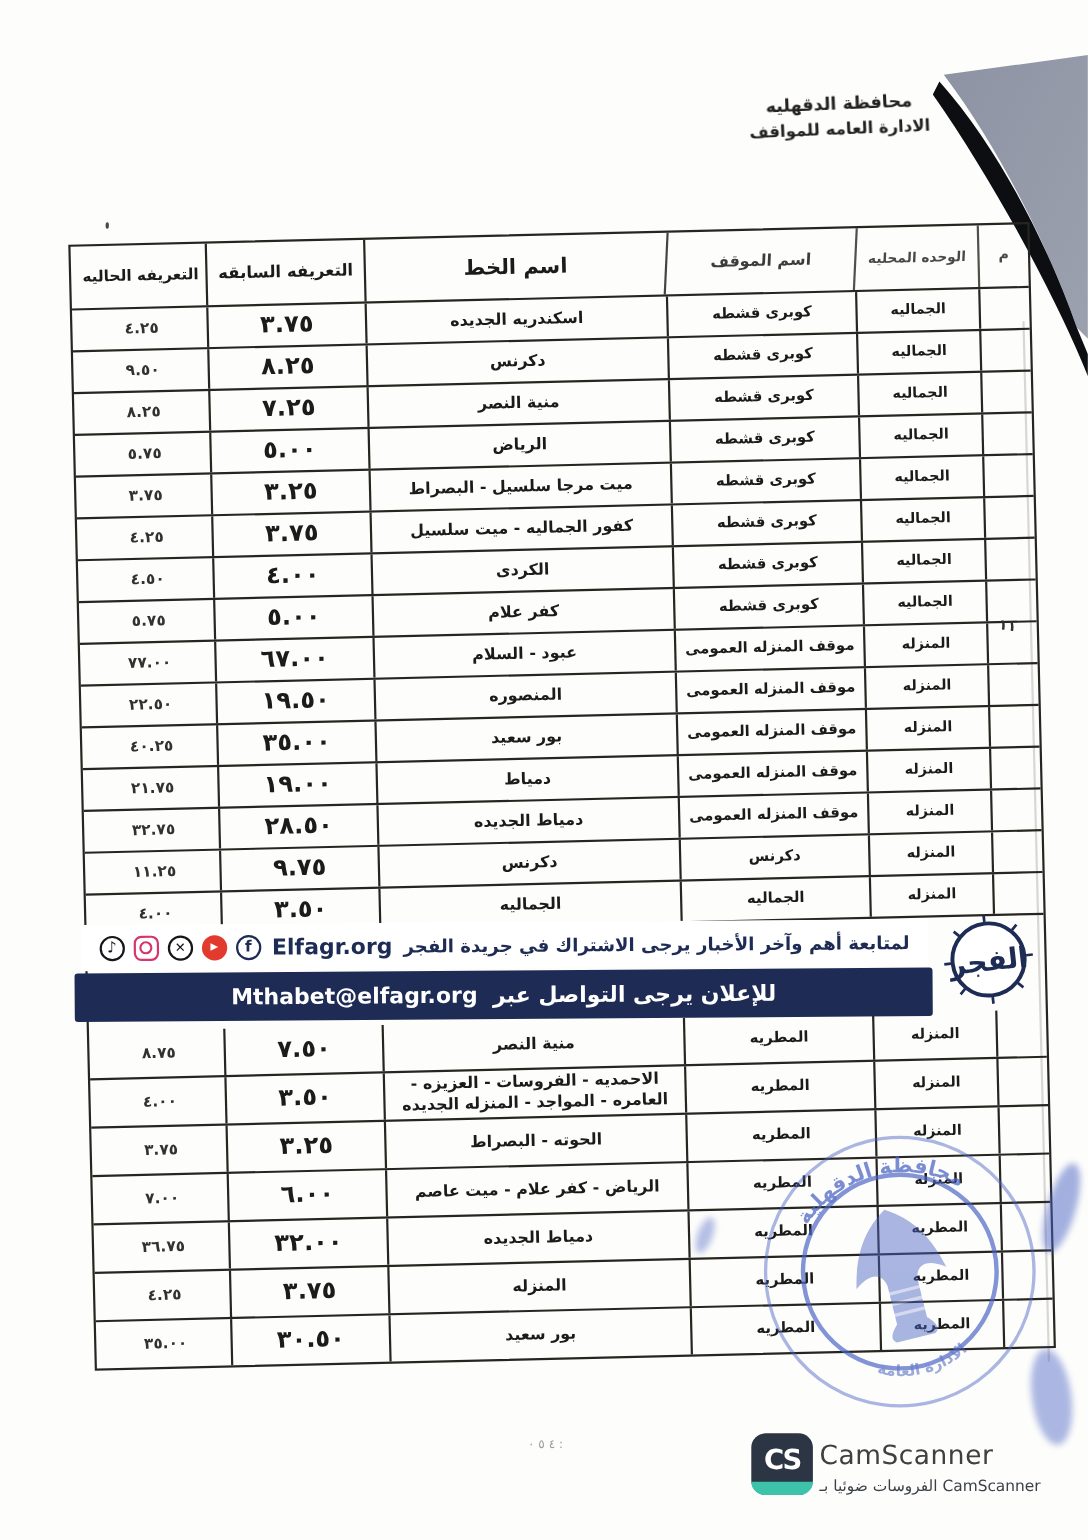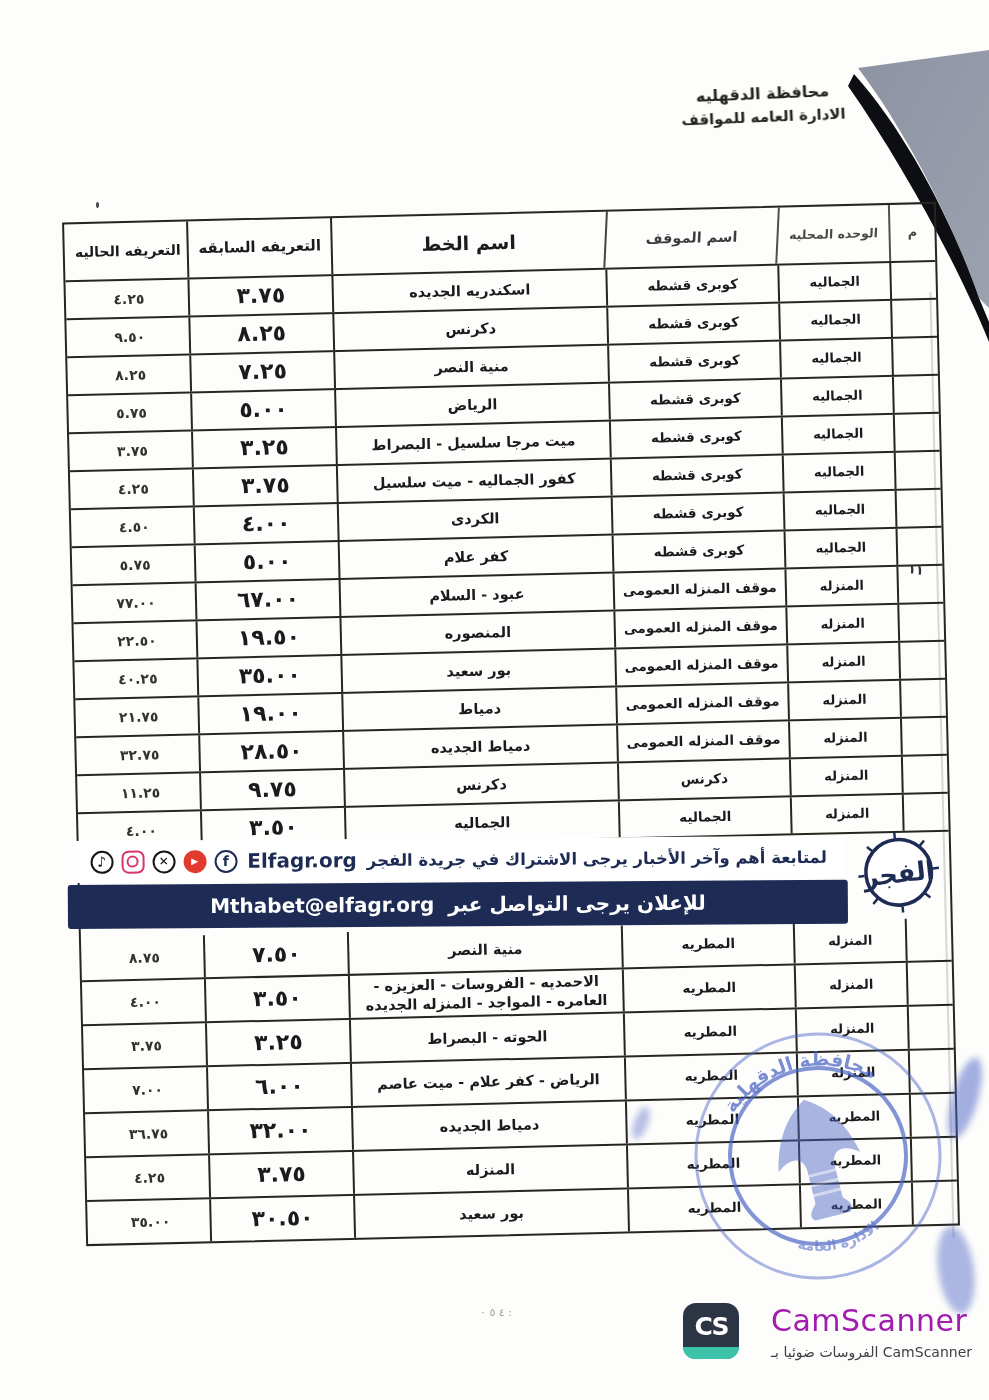--- a/index.html
+++ b/index.html
@@ -84,29 +84,29 @@
   .ink2{left:938px;top:1226px;width:36px;height:88px;transform:rotate(-8deg);opacity:.45}
   .ink3{left:634px;top:1106px;width:14px;height:34px;transform:rotate(20deg);opacity:.4}
 
   
   .mark-11{position:absolute;left:908px;top:562px;font-size:13px;font-weight:bold;color:#30303a;transform:rotate(8deg);z-index:5}
   .faint-mark{position:absolute;left:480px;top:1306px;font-size:11px;color:#9d9d9d;letter-spacing:9px;z-index:3}
   .speck{position:absolute;left:96px;top:202px;width:3px;height:6px;background:#4a4a4a;border-radius:50%;z-index:3}
   .page-edge{position:absolute;left:941px;top:292px;width:2px;height:946px;background:#b5b2ac;opacity:.5;transform:rotate(-1.4deg);z-index:1}
 
   
-  .cam{position:absolute;left:683px;top:1303px;display:flex;align-items:flex-start;gap:32px;z-index:8}
+  .cam{position:absolute;left:683px;top:1303px;display:flex;align-items:flex-end;gap:6px;z-index:8}
   .cam-icon{
     width:56px;height:56px;border-radius:13px;background:#2b3544;position:relative;
     display:flex;align-items:center;justify-content:center;color:#fff;font-weight:bold;
     font-size:25px;letter-spacing:-2px;padding-bottom:10px;box-sizing:border-box;
   }
   .cam-icon::after{content:"";position:absolute;left:0;right:0;bottom:0;height:12px;background:#3dc3a9;border-radius:0 0 13px 13px}
   .cam-text{display:flex;flex-direction:column}
-  .cam-name{font-size:30px;color:#a21caf;letter-spacing:.5px}
+  .cam-name{font-size:24px;color:#404040;letter-spacing:.5px}
   .cam-sub{font-size:14px;color:#3c4148;margin-top:6px;text-align:right;direction:ltr}
 </style>
 </head>
 <body>
 
 <svg class="corner" viewBox="0 0 141 308" aria-hidden="true">
   <defs>
     <linearGradient id="gc" x1="0" y1="0" x2="1" y2="1">
       <stop offset="0" stop-color="#8d93a2"></stop>
       <stop offset="1" stop-color="#9ba1af"></stop>

